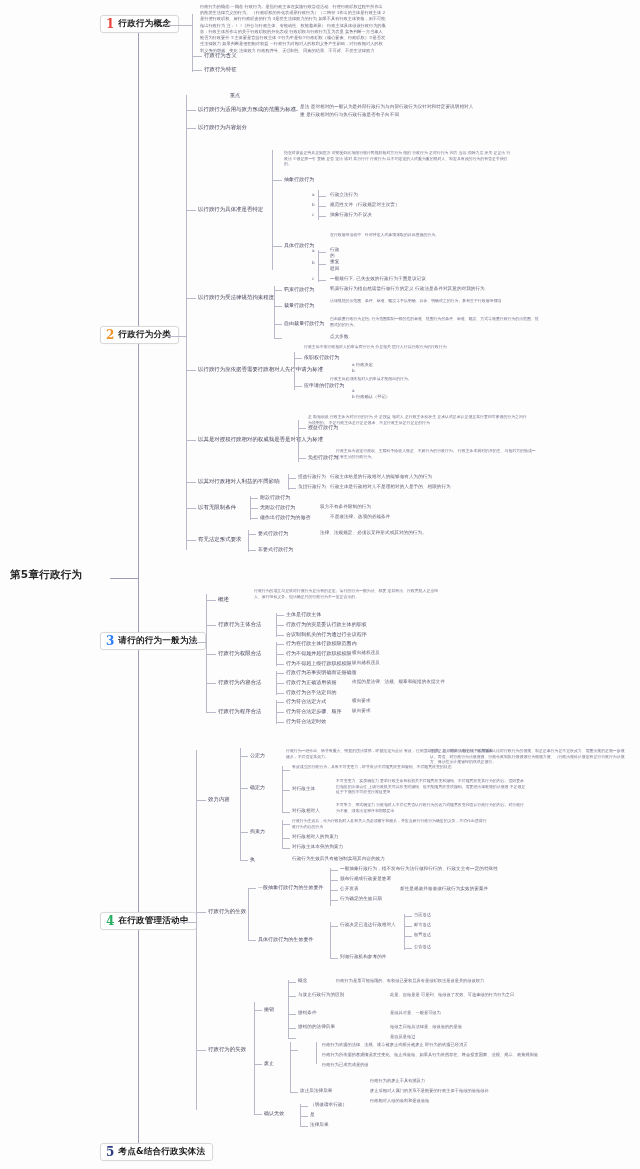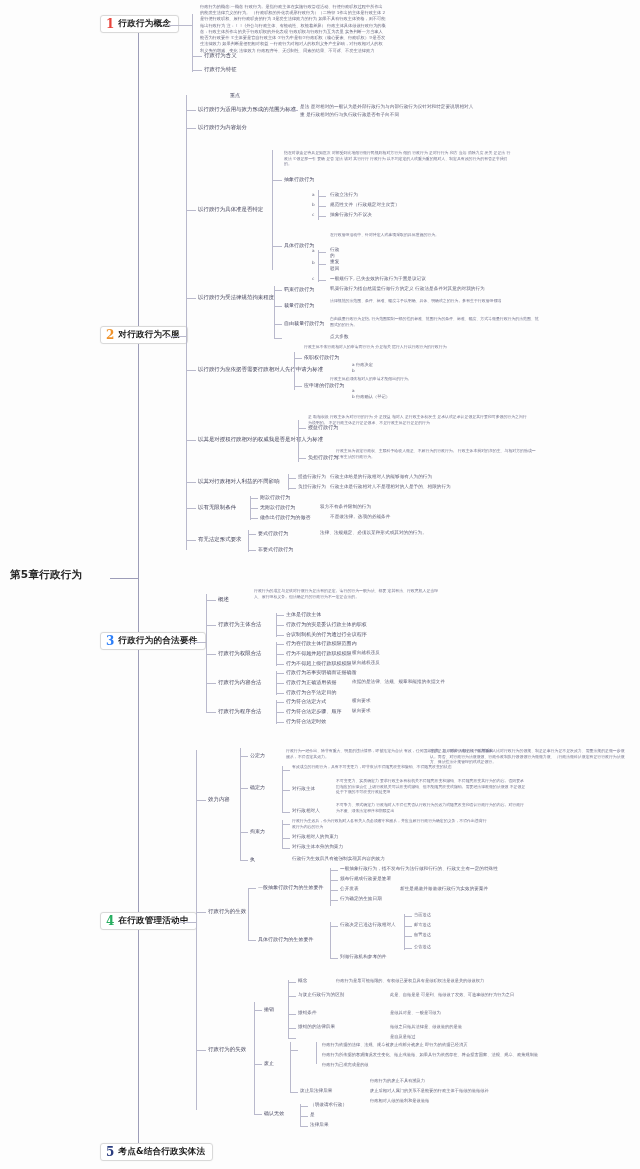--- a/index.html
+++ b/index.html
@@ -95,27 +95,27 @@
   <div class="vline main" style="left:138px; top:25px; height:1128px;"></div>
 
   <div class="l1" style="left:100px; top:15px;">
     <span class="num" style="color:#e8453c">1</span>
     <span class="lbl">行政行为概念</span>
   </div>
   <div class="hline" style="left:168px; top:25px; width:24px;"></div>
 
   <div class="l1" style="left:100px; top:326px;">
     <span class="num" style="color:#f0932b">2</span>
-    <span class="lbl">对行政行为不服</span>
+    <span class="lbl">行政行为分类</span>
   </div>
   <div class="hline" style="left:166px; top:336px; width:20px;"></div>
 
   <div class="l1" style="left:100px; top:632px;">
     <span class="num" style="color:#2d7ff9">3</span>
-    <span class="lbl">行政行为的合法要件</span>
+    <span class="lbl">请行的行为一般为法</span>
   </div>
   <div class="hline" style="left:188px; top:642px; width:18px;"></div>
 
   <div class="l1" style="left:100px; top:912px;">
     <span class="num" style="color:#27ae60">4</span>
     <span class="lbl">在行政管理活动中</span>
   </div>
   <div class="hline" style="left:178px; top:922px; width:18px;"></div>
 
   <div class="l1" style="left:100px; top:1143px;">

